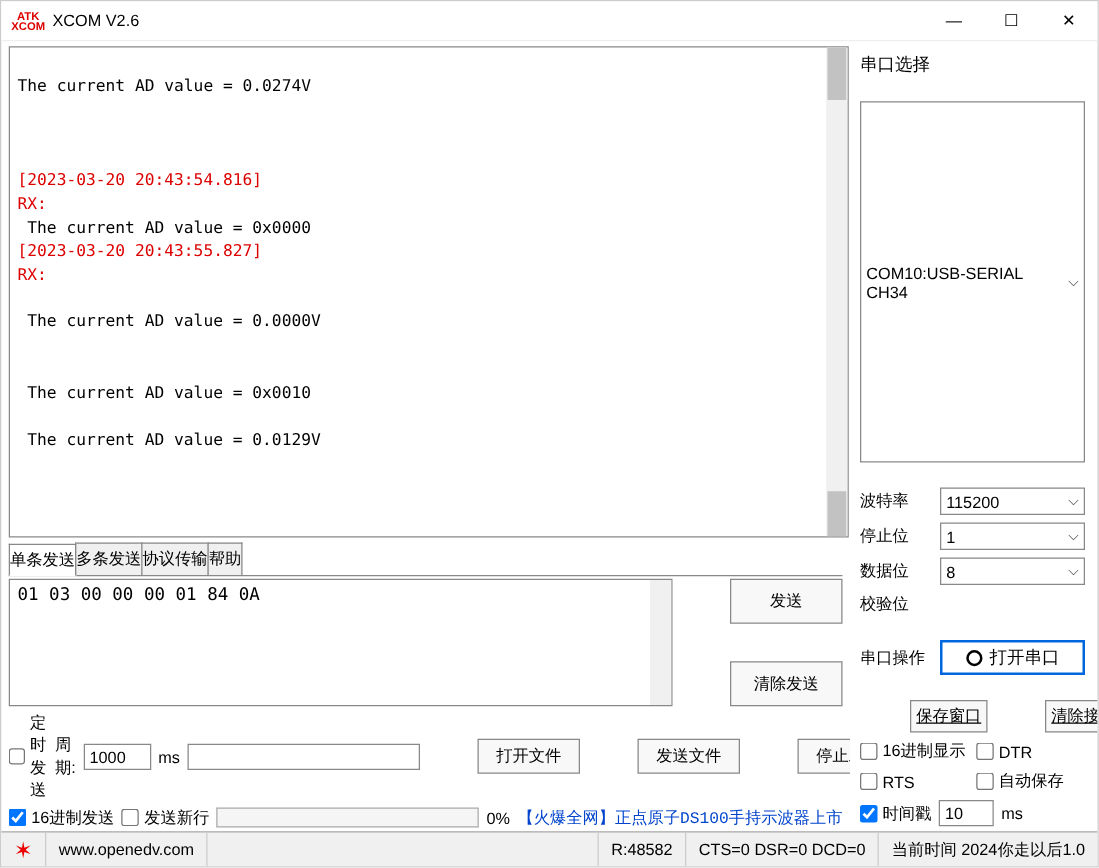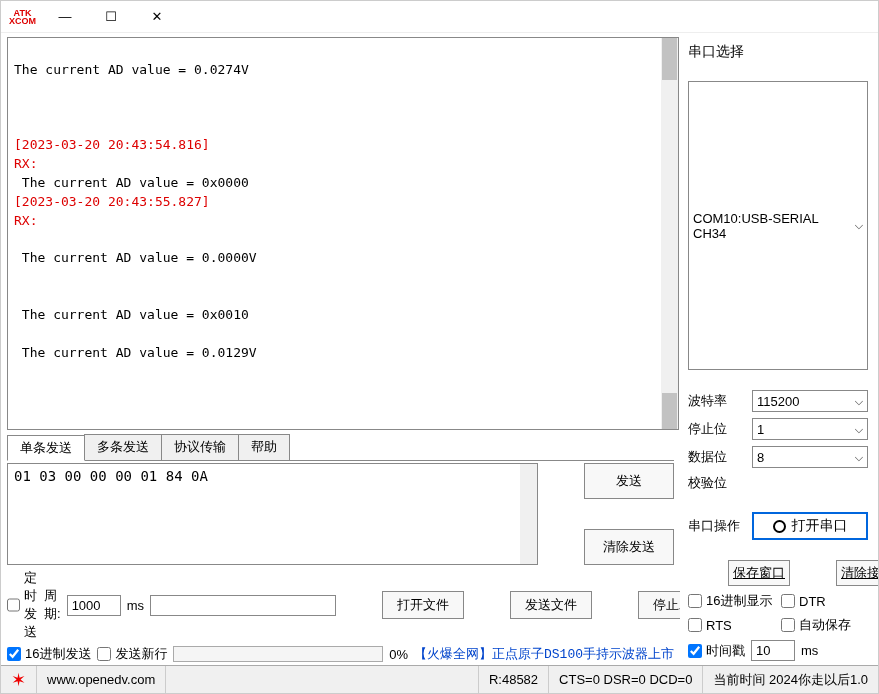--- a/index.html
+++ b/index.html
@@ -8,21 +8,21 @@
 .titlebar .logo { color: #d00; font-size: 9px; font-weight: bold; line-height: 8px; margin-right: 6px; text-align: center; }
 .titlebar .title { flex: 1; font-size: 13px; }
 .titlebar .winbtn { width: 46px; height: 30px; display: flex; align-items: center; justify-content: center; font-size: 13px; cursor: pointer; }
 .main { flex: 1; display: flex; overflow: hidden; }
 .left { flex: 1; display: flex; flex-direction: column; overflow: hidden; }
 .rxbox { flex: 1; border: 1px solid #888; margin: 4px 1px 1px 6px; background: #fff; font-family: "SimSun", "NSimSun", monospace; font-size: 13px; padding: 4px 6px; white-space: pre-wrap; line-height: 1.45; position: relative; overflow: hidden; }
 .rxbox .scroll { position: absolute; right: 0; top: 0; bottom: 0; width: 17px; background: #f0f0f0; }
 .rxbox .thumb { position: absolute; right: 1px; width: 15px; background: #c2c2c2; top: 0; height: 42px; }
 .rxbox .thumb2 { position: absolute; right: 1px; width: 15px; background: #c2c2c2; top: 355px; height: 48px; }
 .tabs { display: flex; border-bottom: 1px solid #888; margin: 3px 6px 0 6px; }
-.tab { padding: 3px 12px; border: 1px solid #888; border-bottom: none; margin-right: -1px; background: #f0f0f0; font-size: 13px; cursor: pointer; }
+.tab { padding: 3px 0; border: 1px solid #888; border-bottom: none; margin-right: -1px; background: #f0f0f0; font-size: 13px; cursor: pointer; }
 .tab.active { background: #fff; border-bottom: 1px solid #fff; position: relative; top: 1px; }
 .sendarea { display: flex; margin: 2px 6px 0 6px; gap: 6px; }
 .txbox { flex: 1; height: 102px; border: 1px solid #888; padding: 4px 6px; font-family: "SimSun", monospace; font-size: 14px; position: relative; }
 .txbox .scroll { position: absolute; right: 0; top: 0; bottom: 0; width: 17px; background: #f0f0f0; }
 .sendbtns { display: flex; flex-direction: column; gap: 6px; justify-content: space-between; }
 .btn { border: 1px solid #888; background: #f8f8f8; padding: 4px 14px; font-size: 13px; cursor: pointer; white-space: nowrap; text-align: center; margin-left: 40px; }
 .btn.wide { padding: 8px 18px; }
 .optrow { display: flex; align-items: center; margin: 4px 6px 0 6px; gap: 6px; }
 .optrow2 { display: flex; align-items: center; margin: 4px 6px 2px 6px; gap: 6px; }
 .chk { display: flex; align-items: center; gap: 4px; }
@@ -48,20 +48,21 @@
 .spacer8 { height: 8px; }
 </style>
 </head>
 <body>
 
 <div class="titlebar">
   <div class="logo">
     <div>ATK</div>
       <div>XCOM</div>
   </div>
+  <div class="title">XCOM V2.6</div>
   <div class="winbtn">—</div>
   <div class="winbtn">☐</div>
   <div class="winbtn">✕</div>
 </div>
 
 <div class="main">
   <div class="left">
     <div class="rxbox">
 <span>The current AD value = 0.0274V</span>
 

